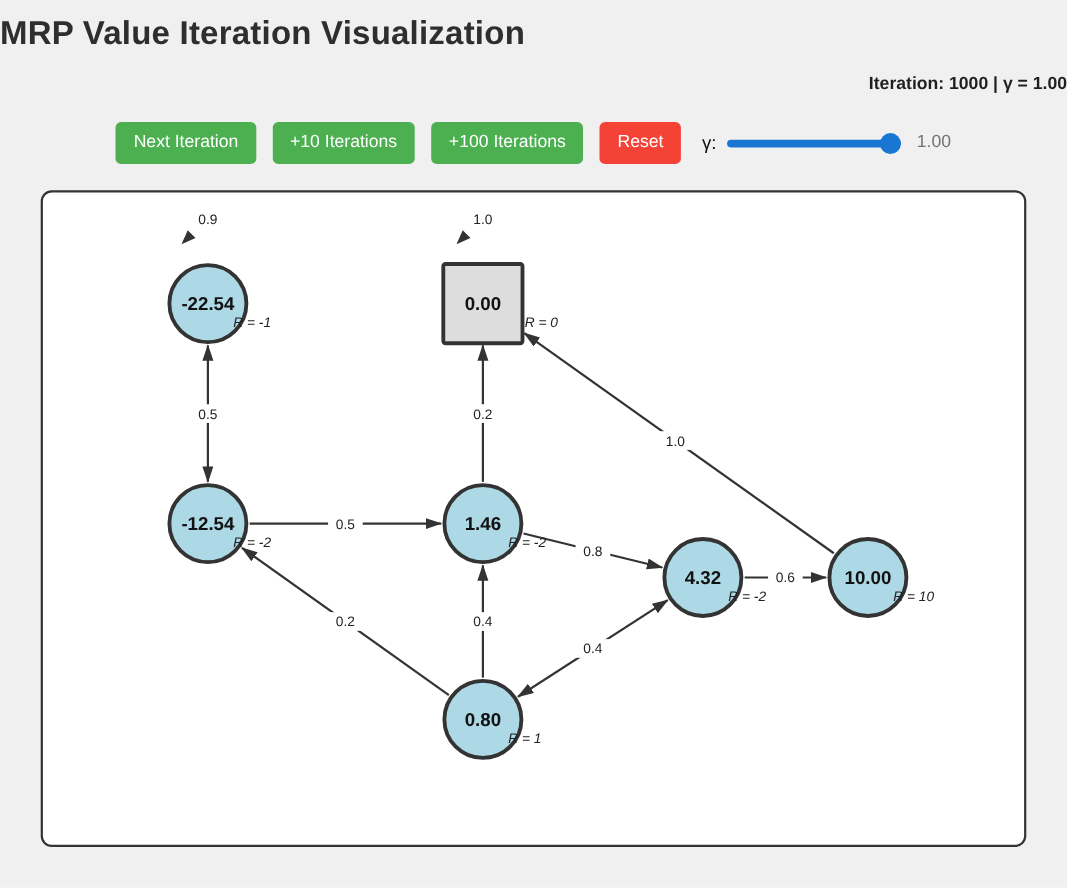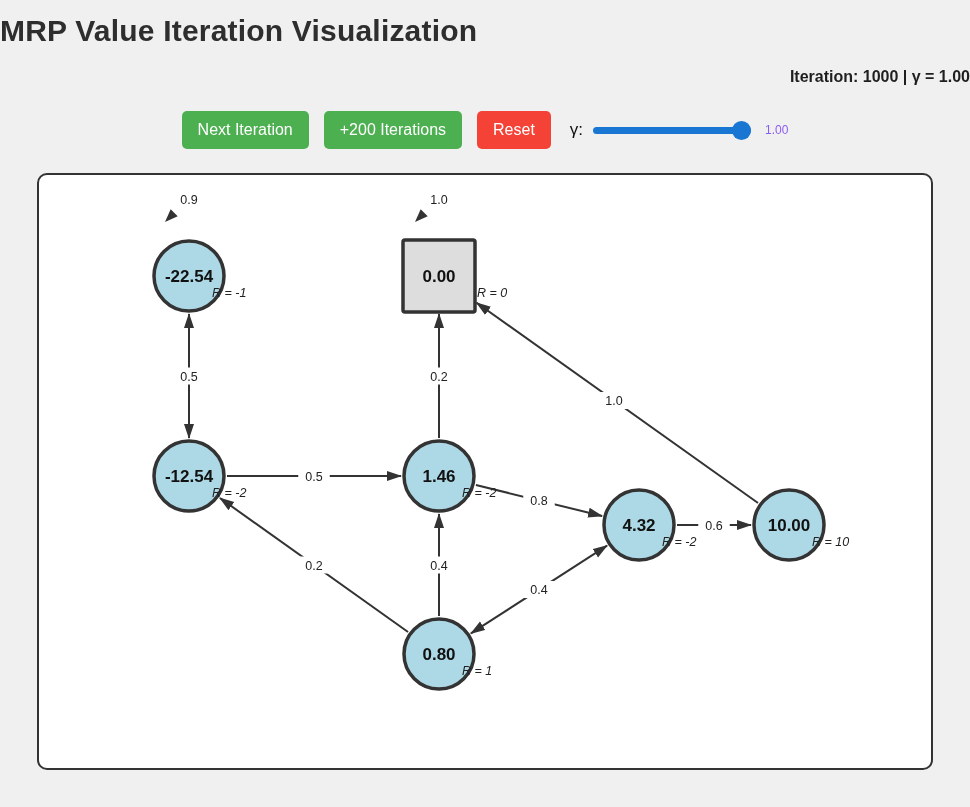--- a/index.html
+++ b/index.html
@@ -22,21 +22,21 @@
     gap:15px; margin-top:25px; height:38px;
   }
   .btn {
     border:none; border-radius:5px; color:#fff; font-size:16px;
     font-family:inherit; padding:9px 16px; cursor:pointer; line-height:20px;
   }
   .btn.green { background:#4caf50; }
   .btn.red   { background:#f44336; }
   .gamma-group { display:flex; align-items:center; gap:10px; margin-left:4px; }
   .gamma-label { font-size:17px; color:#111; }
-  .gamma-value { font-size:12px; color:#8b5cf6; margin-left:4px; }
+  .gamma-value { font-size:16px; color:#737373; margin-left:4px; }
   input[type=range].gamma-slider {
     -webkit-appearance:none; appearance:none;
     width:158px; height:7px; background:#1976d2; border-radius:5px;
     outline:none; accent-color:#1976d2; margin:0;
   }
   input[type=range].gamma-slider::-webkit-slider-thumb {
     -webkit-appearance:none; appearance:none;
     width:19px; height:19px; border-radius:50%; background:#1976d2; border:none;
   }
   .graph-box {
@@ -48,21 +48,22 @@
   svg text { font-family:"Liberation Sans", sans-serif; }
 </style>
 </head>
 <body>
 
 <h1 class="page-title">MRP Value Iteration Visualization</h1>
 <div class="subtitle">Iteration: 1000 | γ = 1.00</div>
 
 <div class="controls">
   <button class="btn green">Next Iteration</button>
-  <button class="btn green">+200 Iterations</button>
+  <button class="btn green">+10 Iterations</button>
+  <button class="btn green">+100 Iterations</button>
   <button class="btn red">Reset</button>
   <div class="gamma-group">
     <span class="gamma-label">γ:</span>
     <input type="range" class="gamma-slider" min="0" max="1" step="0.01" value="1" style="">
     <span class="gamma-value">1.00</span>
   </div>
 </div>
 
 <div class="graph-box">
   <svg id="mrp-svg" viewBox="0 0 892 593">

